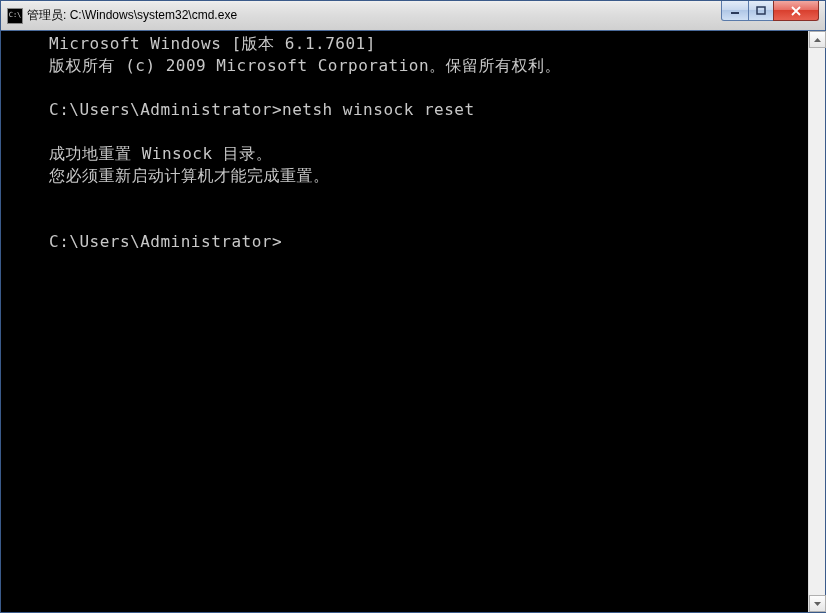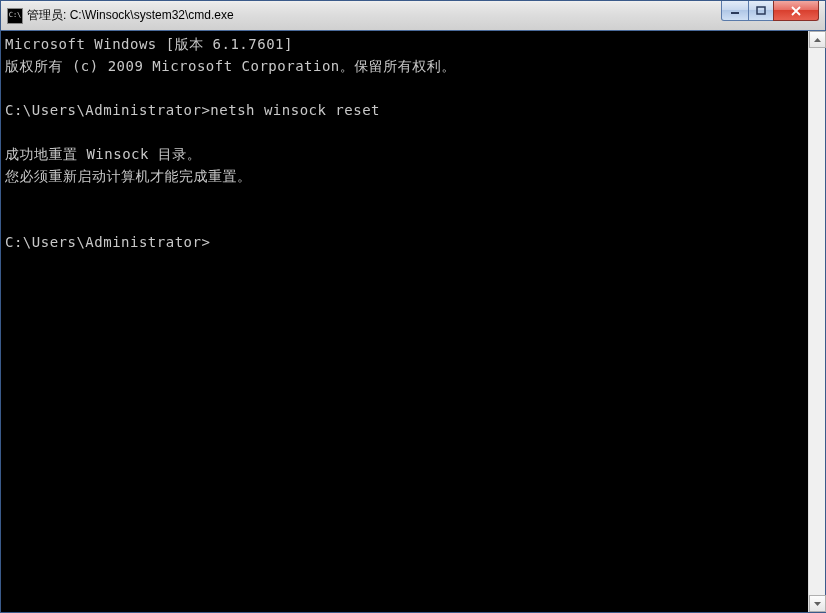--- a/index.html
+++ b/index.html
@@ -93,26 +93,27 @@
       flex: 1;
       display: flex;
       background: #000;
       position: relative;
     }
     .terminal {
       flex: 1;
       background: #000;
       color: #c8c8c8;
       font-family: "NSimSun", "SimSun", "Consolas", monospace;
-      font-size: 14px;
+      font-size: 16px;
       line-height: 22px;
       padding: 2px 0 4px 4px;
       white-space: pre;
       overflow: hidden;
       letter-spacing: 0.5px;
+      margin-left: 44px;
     }
     .scrollbar {
       width: 17px;
       background: #f0f0f0;
       border-left: 1px solid #ddd;
       position: relative;
     }
     .scroll-btn {
       width: 17px;
       height: 17px;
@@ -135,21 +136,21 @@
     }
   </style>
 </head>
 <body>
 
 <div class="window">
   <div class="titlebar">
     <div class="titlebar-icon">
       <span>C:\</span>
     </div>
-    <div class="titlebar-text">管理员: C:\Winsock\system32\cmd.exe</div>
+    <div class="titlebar-text">管理员: C:\Windows\system32\cmd.exe</div>
     <div class="window-controls">
       <div class="win-btn min">
         <svg width="10" height="10" viewBox="0 0 10 10">
           <rect x="1" y="6" width="8" height="2" fill="#2a3a5a"></rect>
         </svg>
       </div>
       <div class="win-btn max">
         <svg width="10" height="10" viewBox="0 0 10 10">
           <rect x="1" y="1" width="8" height="7" fill="none" stroke="#2a3a5a" stroke-width="1.5"></rect>
         </svg>

